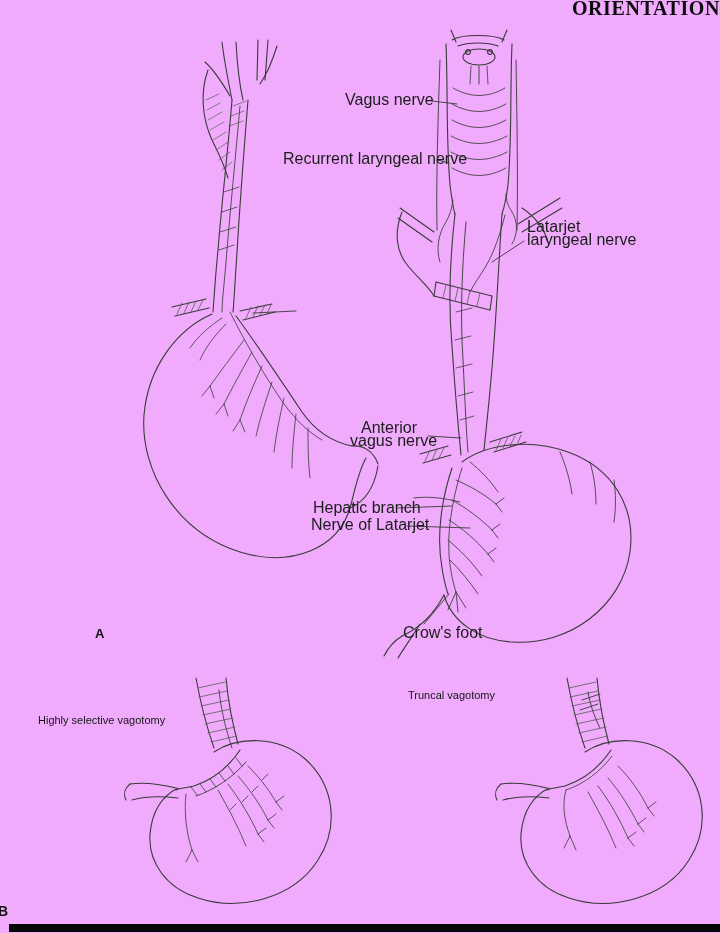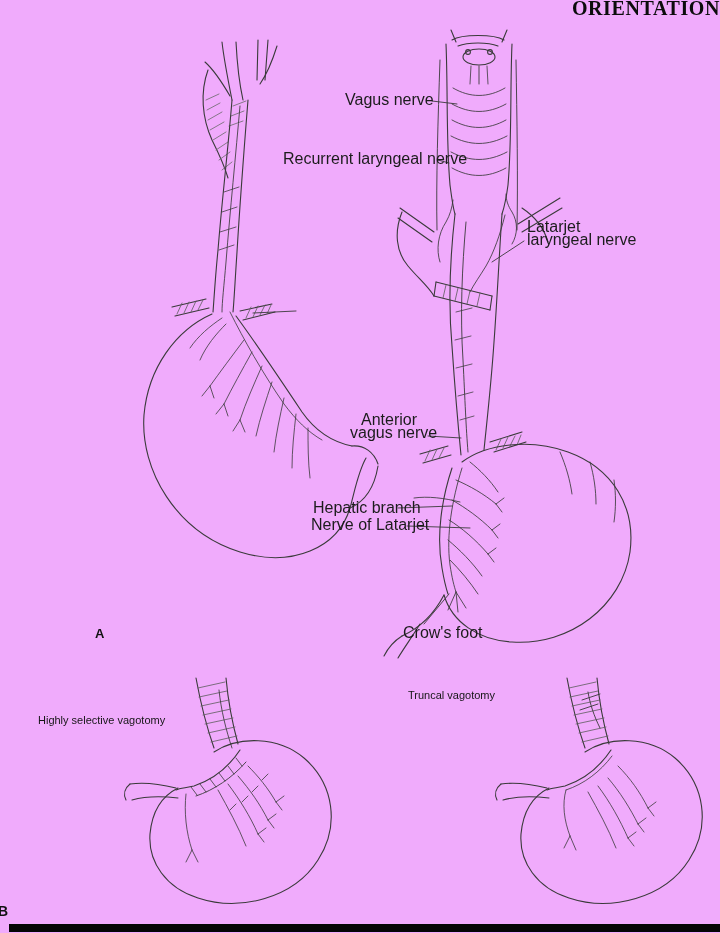--- a/index.html
+++ b/index.html
@@ -6,21 +6,21 @@
   .page{
     position:relative;width:720px;height:933px;background:#f0abfc;
     overflow:hidden;font-family:"Liberation Sans",sans-serif;
   }
   .artwork{position:absolute;left:0;top:0;}
   .label{
     position:absolute;font-size:16px;line-height:13px;color:#1c1c1c;
     white-space:nowrap;
   }
   .label.right{text-align:right;}
-  .label.center{text-align:center;}
+  .label.center{text-align:center;margin-top:8px;}
   .caption{
     position:absolute;font-size:11px;color:#161616;white-space:nowrap;padding-left:20px;
   }
   .page-header{
     position:absolute;top:-3px;right:0;font-family:"Liberation Serif",serif;
     font-weight:700;font-size:20px;letter-spacing:.6px;color:#0c0c0c;
   }
   .panel-letter{
     position:absolute;font-weight:700;font-size:13px;color:#111;
   }

